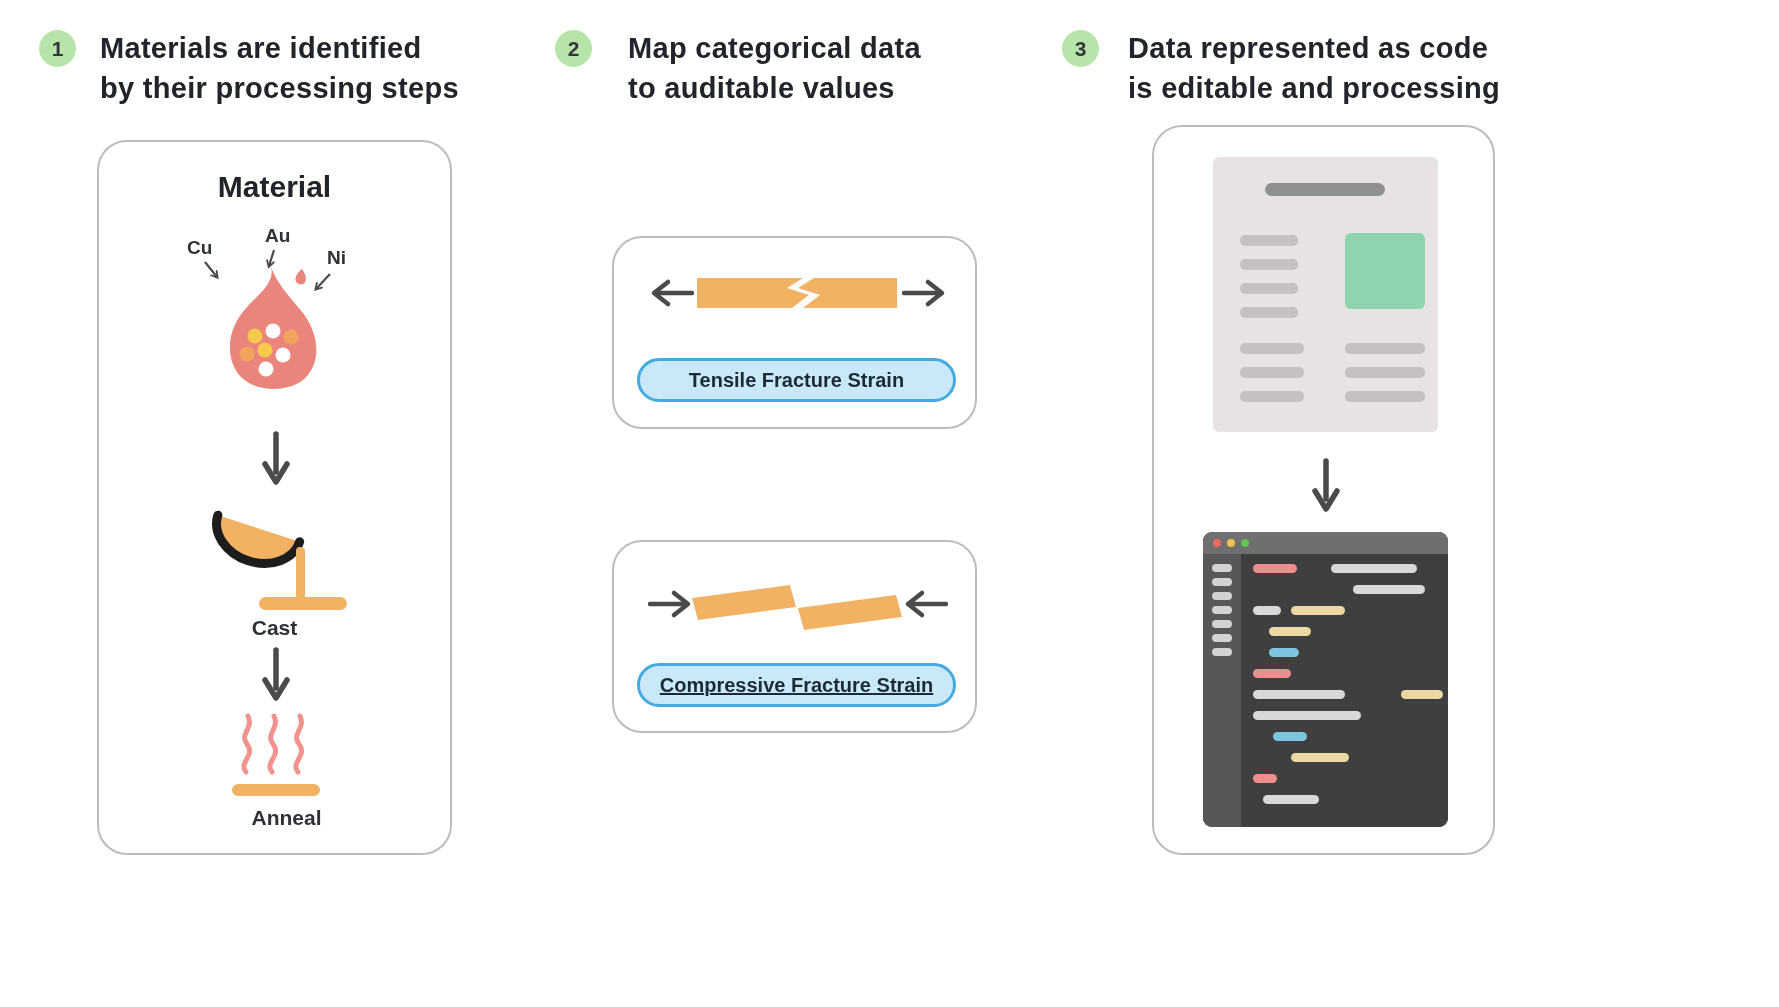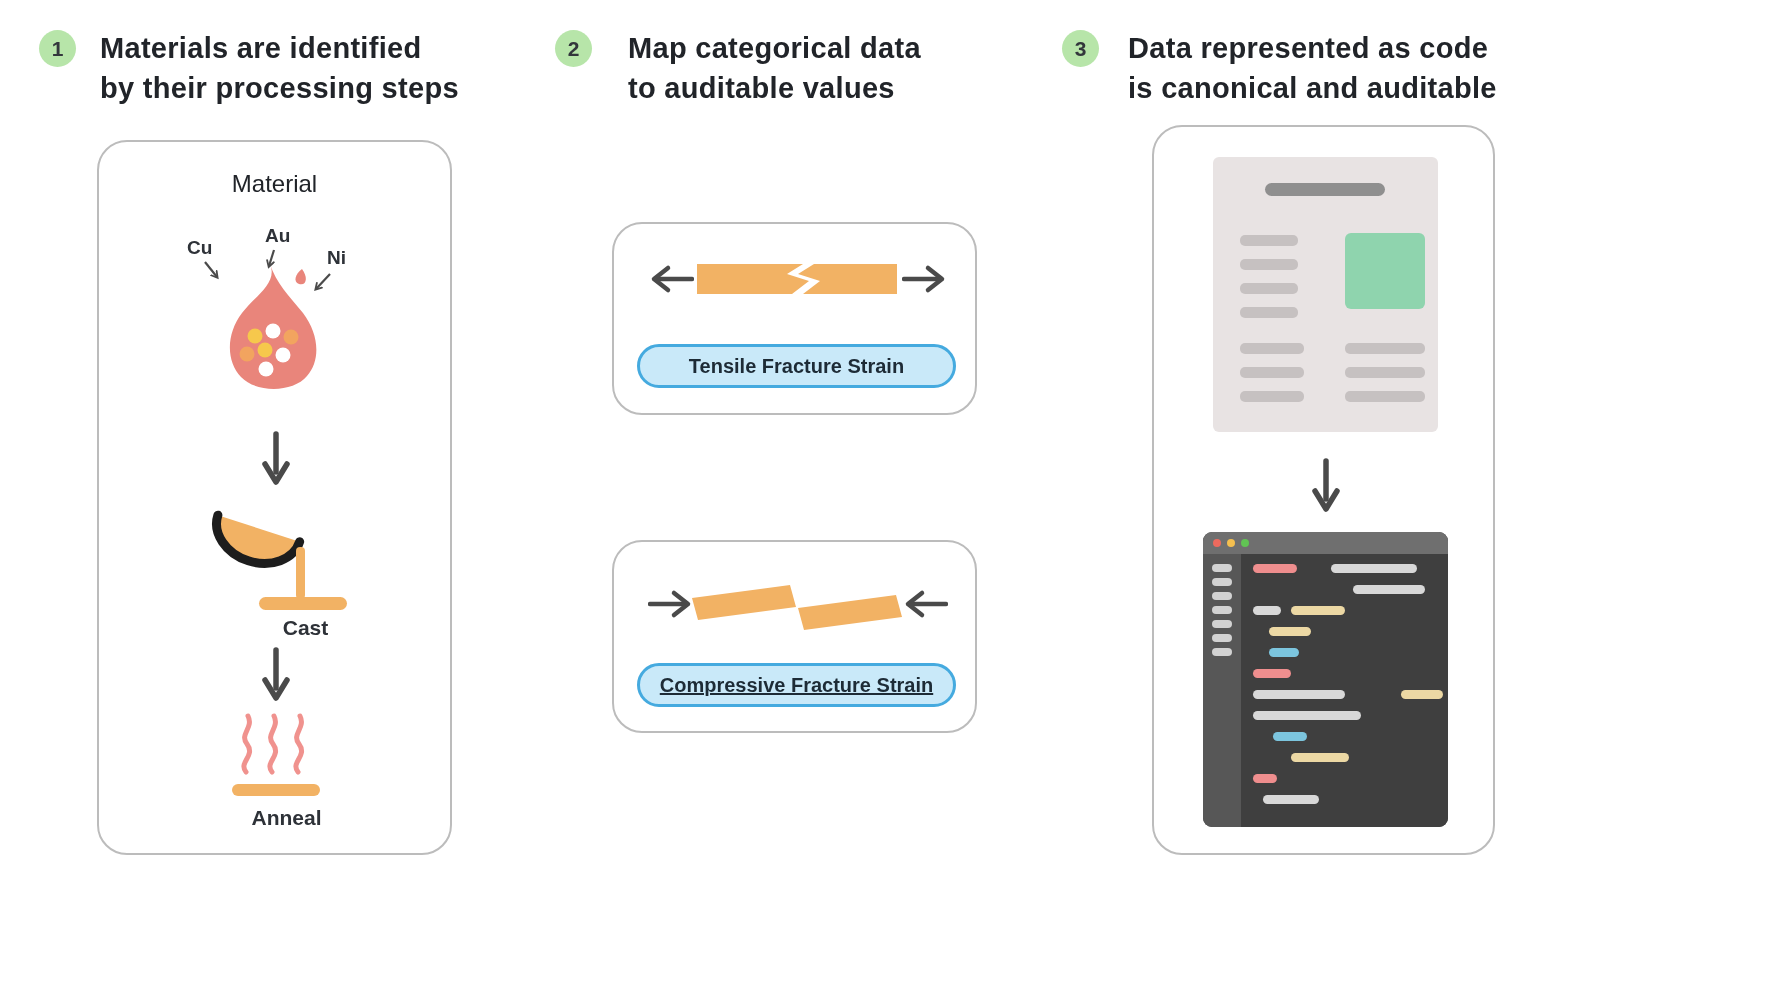--- a/index.html
+++ b/index.html
@@ -27,21 +27,21 @@
   }
   .heading{
     position:absolute; font-size:29px; font-weight:bold; line-height:40px;
     letter-spacing:.3px; color:var(--heading-text); white-space:pre-line;
   }
   .card{
     position:absolute; background:#fff; border:2.5px solid var(--card-border); border-radius:30px;
   }
   .card-title{
     position:absolute; top:28px; left:0; width:100%; text-align:center;
-    font-size:24px; font-weight:normal; color:var(--heading-text);
+    font-size:30px; font-weight:bold; color:var(--heading-text);
   }
   .step-label{
     position:absolute; left:0; width:100%; text-align:center;
     font-size:21px; font-weight:bold; color:var(--label-text);
   }
   .abs{ position:absolute; }
   .arrow-stroke{ stroke:var(--arrow); fill:none; stroke-linecap:round; stroke-linejoin:round; }
   .svg-label{ font-size:19px; font-weight:bold; fill:var(--label-text); }
   .fill-orange{ fill:var(--orange); }
   .fill-flame{ fill:var(--flame); }
@@ -107,21 +107,21 @@
     </svg>
 
     <svg class="abs" style="left:102px; top:350px;" width="150" height="122" viewBox="0 0 150 122">
       <g transform="rotate(18 55 45)">
         <path d="M12,36 A43,34 0 0 0 98,36 Z" class="fill-orange"></path>
         <path d="M12,36 A43,34 0 0 0 98,36" fill="none" stroke="var(--ink)" stroke-width="9" stroke-linecap="round"></path>
       </g>
       <rect x="95" y="55" width="9" height="52" rx="4" class="fill-orange"></rect>
       <rect x="58" y="105" width="88" height="13" rx="6.5" class="fill-orange"></rect>
     </svg>
-    <div class="step-label" style="top:474px;margin-left:31px;">Cast</div>
+    <div class="step-label" style="top:474px;">Cast</div>
 
     <svg class="abs" style="left:162px; top:504px;" width="30" height="58" viewBox="0 0 30 58">
       <line x1="15" y1="4" x2="15" y2="42" class="arrow-stroke" stroke-width="5.5"></line>
       <path d="M4,34 L15,52 L26,34" class="arrow-stroke" stroke-width="5.5"></path>
     </svg>
 
     <svg class="abs" style="left:129px; top:566px;" width="96" height="92" viewBox="0 0 96 92">
       <path class="wave" transform="translate(14,6)" d="M4,58 C-4,48 14,42 5,30 C-3,20 12,14 6,2"></path>
       <path class="wave" transform="translate(40,6)" d="M4,58 C-4,48 14,42 5,30 C-3,20 12,14 6,2"></path>
       <path class="wave" transform="translate(66,6)" d="M4,58 C-4,48 14,42 5,30 C-3,20 12,14 6,2"></path>
@@ -129,21 +129,21 @@
     </svg>
     <div class="step-label" style="top:664px;margin-left:12px;">Anneal</div>
   </div>
 
   <div class="badge" style="left:555px; top:30px;">
     <span>2</span>
   </div>
   <div class="heading" style="left:628px; top:28px;">Map categorical data
 to auditable values</div>
 
-  <div class="card" style="left:612px; top:222px; width:365px; height:193px;padding-left:44px;">
+  <div class="card" style="left:612px; top:236px; width:365px; height:193px;padding-left:44px;">
     <svg class="abs" style="left:34px; top:40px;" width="46" height="30" viewBox="0 0 46 30">
       <line x1="10" y1="15" x2="44" y2="15" class="arrow-stroke" stroke-width="4.5"></line>
       <path d="M20,4 L6,15 L20,26" class="arrow-stroke" stroke-width="4.5"></path>
     </svg>
     <svg class="abs" style="left:83px; top:38px;" width="200" height="34" viewBox="0 0 200 34">
       <path class="fill-orange" d="M0,2 L106,2 L90,12 L112,19 L95,32 L0,32 Z"></path>
       <path class="fill-orange" d="M117,2 L200,2 L200,32 L106,32 L123,19 L101,12 Z"></path>
     </svg>
     <svg class="abs" style="left:288px; top:40px;" width="46" height="30" viewBox="0 0 46 30">
       <line x1="2" y1="15" x2="36" y2="15" class="arrow-stroke" stroke-width="4.5"></line>
@@ -165,21 +165,21 @@
       <line x1="10" y1="15" x2="44" y2="15" class="arrow-stroke" stroke-width="4.5"></line>
       <path d="M20,4 L6,15 L20,26" class="arrow-stroke" stroke-width="4.5"></path>
     </svg>
     <div class="pill" style="left:23px; top:121px; width:319px; height:44px;text-decoration:underline;">Compressive Fracture Strain</div>
   </div>
 
   <div class="badge" style="left:1062px; top:30px;">
     <span>3</span>
   </div>
   <div class="heading" style="left:1128px; top:28px;">Data represented as code
-is canonical and auditable</div>
+is editable and processing</div>
 
   <div class="card" style="left:1152px; top:125px; width:343px; height:730px;">
 
     <div class="doc" style="left:59px; top:30px; width:225px; height:275px;">
         <div class="doc-bar" style="left: 52px; top: 26px; width: 120px; height: 13px; border-radius: 7px; background: var(--doc-bar-dark);"></div>
         <div class="doc-bar" style="left: 27px; top: 78px; width: 58px; height: 11px; border-radius: 5px; background: var(--doc-bar);"></div>
         <div class="doc-bar" style="left: 27px; top: 102px; width: 58px; height: 11px; border-radius: 5px; background: var(--doc-bar);"></div>
         <div class="doc-bar" style="left: 27px; top: 126px; width: 58px; height: 11px; border-radius: 5px; background: var(--doc-bar);"></div>
         <div class="doc-bar" style="left: 27px; top: 150px; width: 58px; height: 11px; border-radius: 5px; background: var(--doc-bar);"></div>
         <div class="doc-bar" style="left: 132px; top: 76px; width: 80px; height: 76px; border-radius: 6px; background: var(--doc-green);"></div>

